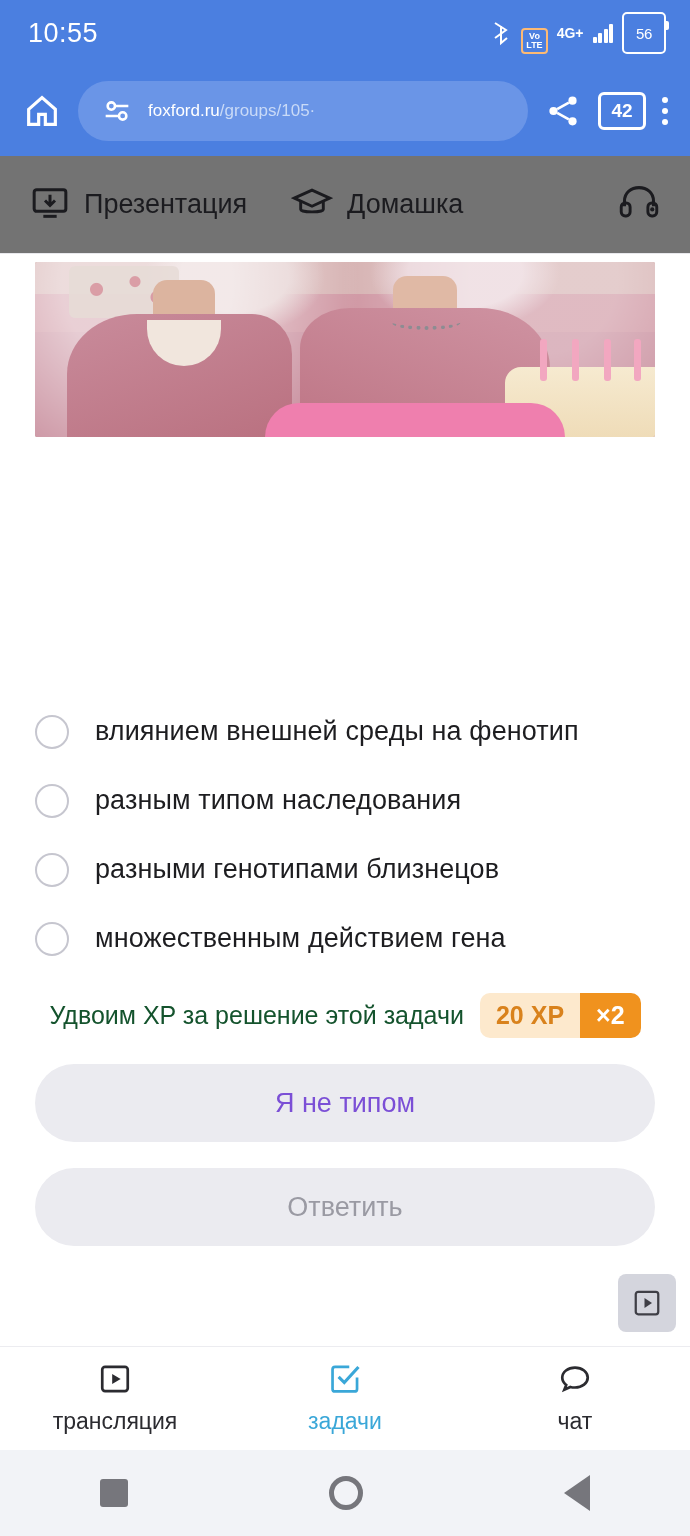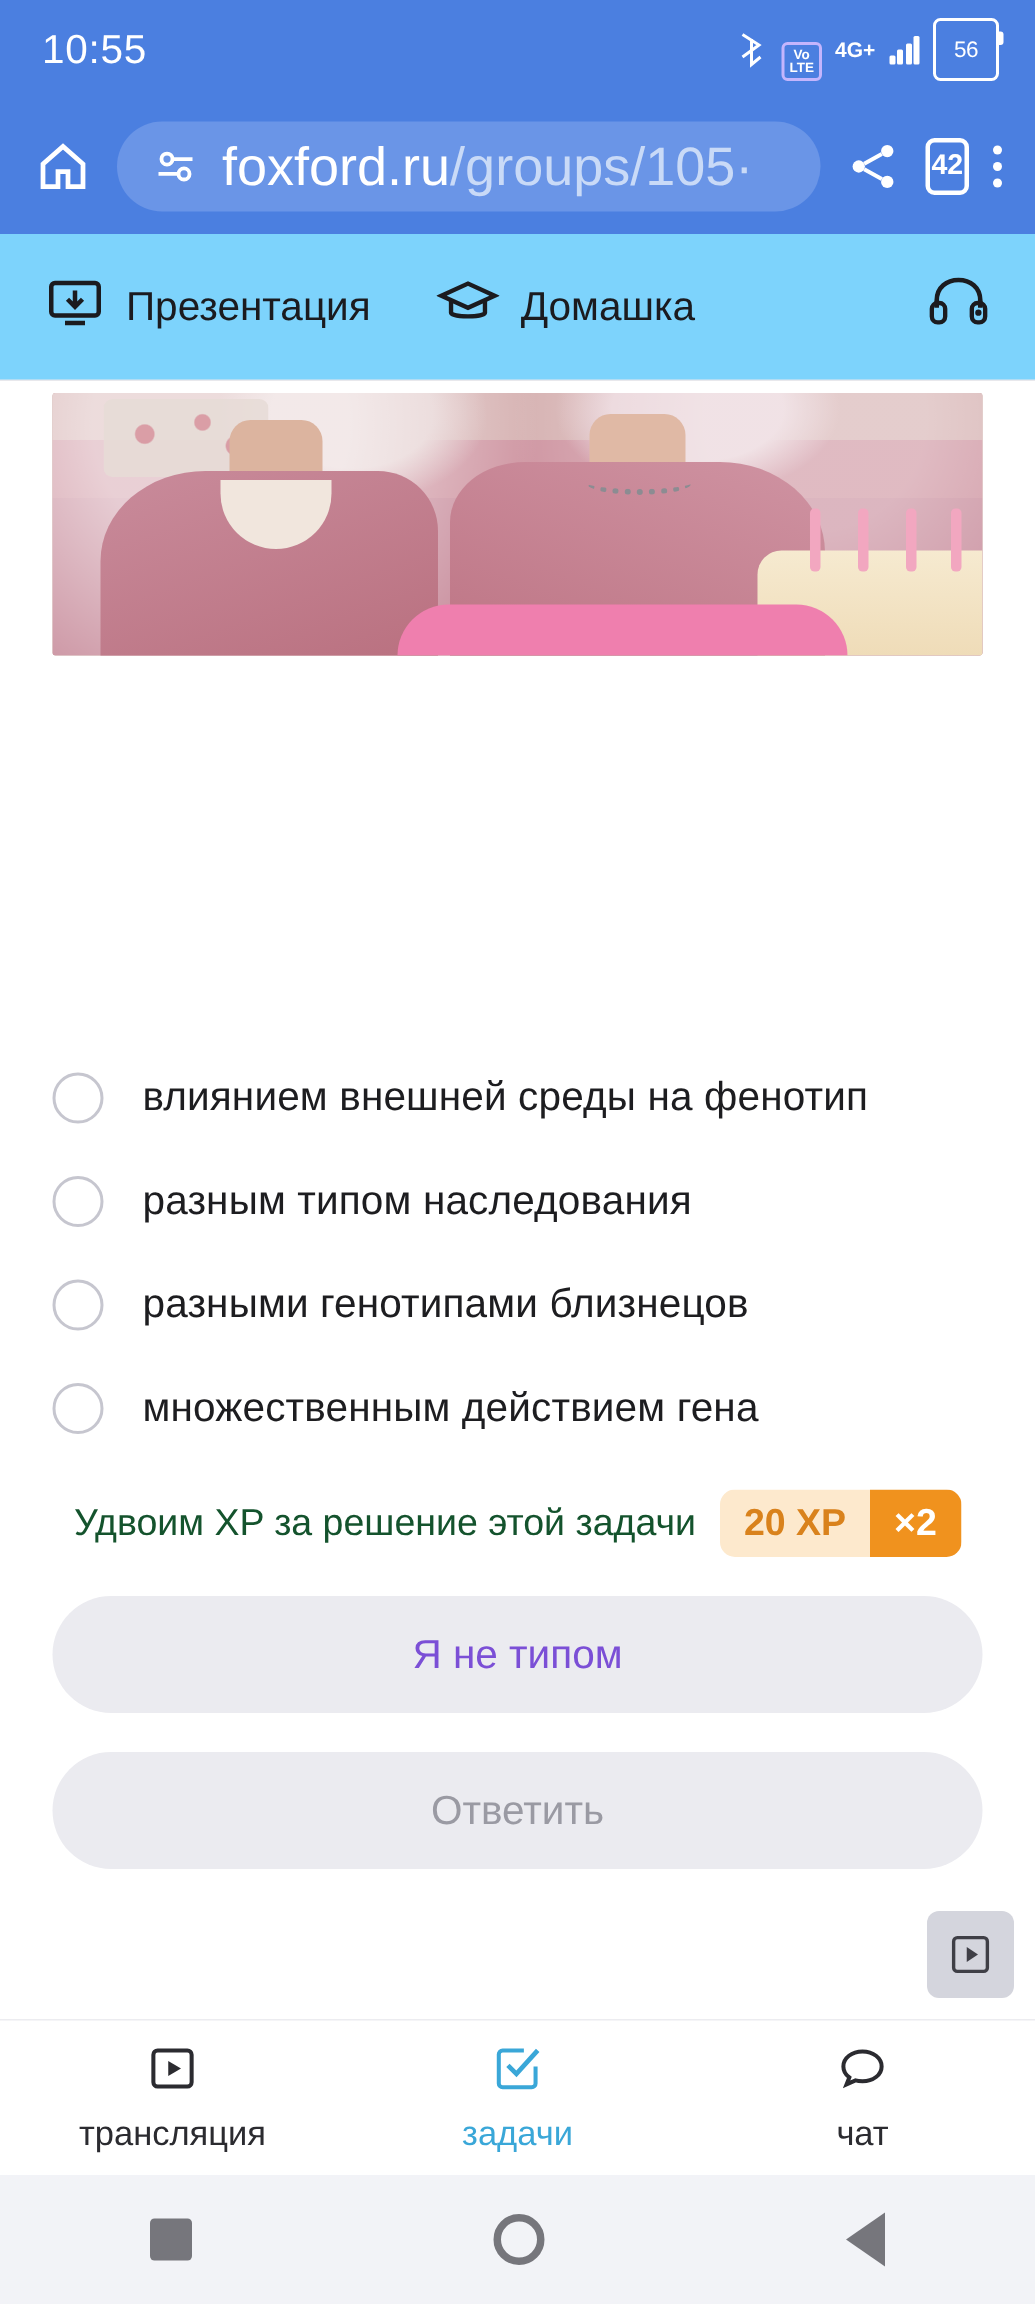--- a/index.html
+++ b/index.html
@@ -27,21 +27,21 @@
     display: flex;
     align-items: center;
     justify-content: space-between;
     padding: 0 24px 0 28px;
     flex: none;
   }
   .status-clock { font-size: 27px; letter-spacing: .5px; }
   .status-icons { display: flex; align-items: center; gap: 9px; }
   .si { display: inline-flex; align-items: center; }
   .badge-box {
-    border: 2px solid #c4b5fd;
+    border: 2px solid #fdba74;
     border-radius: 4px;
     font-size: 13px;
     line-height: 1;
     padding: 2px 3px;
     font-weight: bold;
     margin-top: 16px;
   }
   .volte { display: flex; flex-direction: column; align-items: center; font-size: 9px; font-weight: bold; line-height: 1.05; }
   .net4g { font-size: 14px; font-weight: bold; }
   .bars { display: flex; align-items: flex-end; gap: 1.5px; height: 20px; }
@@ -84,43 +84,43 @@
     height: 60px;
     background: #6a95e7;
     border-radius: 30px;
     display: flex;
     align-items: center;
     gap: 14px;
     padding: 0 22px;
     overflow: hidden;
   }
   .omnibox .url {
-    font-size: 36px;
+    font-size: 17px;
     color: #ffffff;
     white-space: nowrap;
     overflow: hidden;
     text-align: center;
   }
   .omnibox .url .path { color: #c9daf7; }
   .tabcount {
-    width: 29px; height: 38px;
+    width: 48px; height: 38px;
     border: 3px solid #ffffff;
     border-radius: 6px;
     color: #ffffff;
     font-size: 19px;
     font-weight: bold;
     display: flex; align-items: center; justify-content: center;
   }
   .kebab { display: flex; flex-direction: column; gap: 5px; align-items: center; }
   .kebab span { width: 6px; height: 6px; background: #fff; border-radius: 50%; display: block; }
 
   
   .siteheader {
     height: 98px;
-    background: #7dd3fc;
+    background: #737373;
     border-bottom: 1px solid #e8e8ec;
     display: flex;
     align-items: center;
     padding: 0 30px;
     gap: 44px;
     flex: none;
   }
   .hitem { display: flex; align-items: center; gap: 14px; }
   .hitem span.label { font-size: 27px; color: #1b1b1f; }
   .hspacer { flex: 1; }

